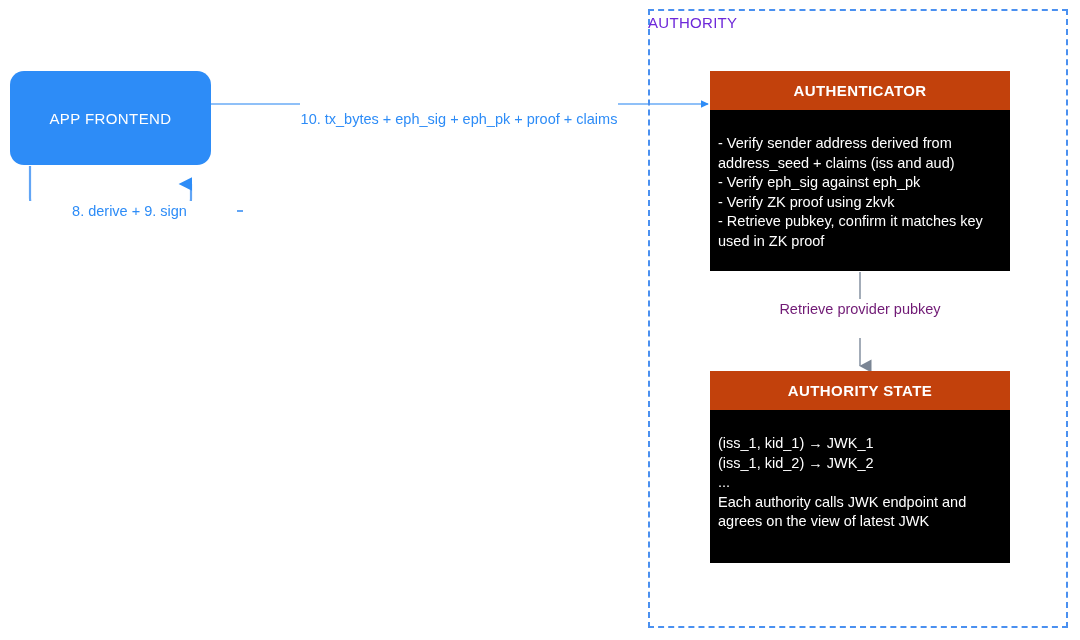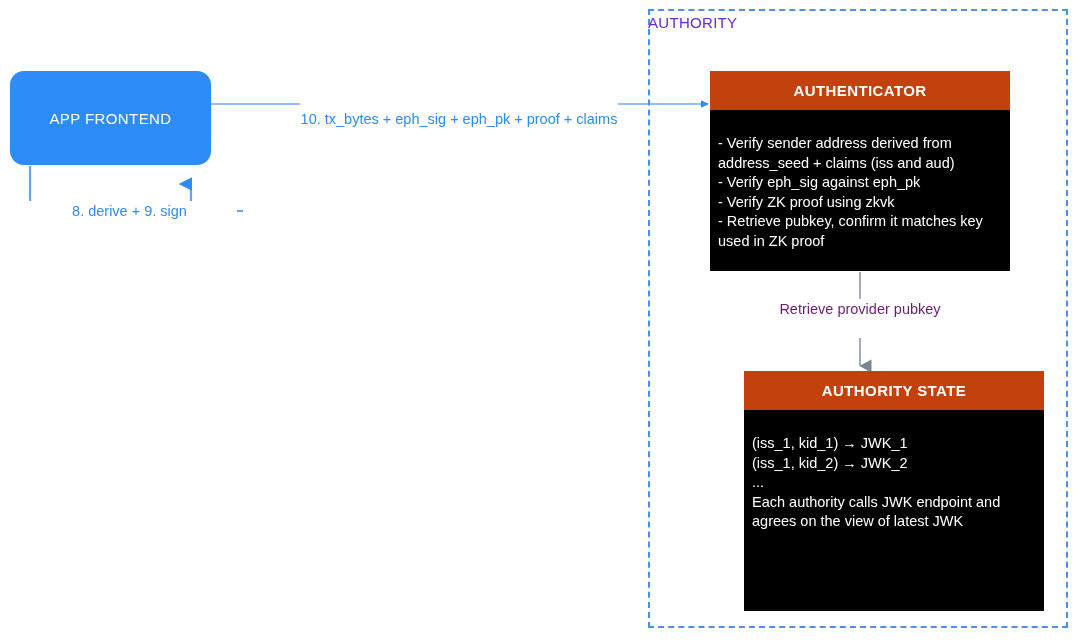--- a/index.html
+++ b/index.html
@@ -145,23 +145,23 @@
   </div>
 
   <div class="node" style="left:710px; top:71px; width:300px; height:200px;">
     <div class="node-header">AUTHENTICATOR</div>
     <div class="node-body" style="height:161px;">- Verify sender address derived from address_seed + claims (iss and aud)
 - Verify eph_sig against eph_pk
 - Verify ZK proof using zkvk
 - Retrieve pubkey, confirm it matches key used in ZK proof</div>
   </div>
 
-  <div class="node" style="left:710px; top:371px; width:300px; height:200px;margin-left:34px;">
+  <div class="node" style="left:710px; top:371px; width:300px; height:200px;">
     <div class="node-header">AUTHORITY STATE</div>
-    <div class="node-body" style="height:201px;">(iss_1, kid_1) → JWK_1
+    <div class="node-body" style="height:153px;">(iss_1, kid_1) → JWK_1
 (iss_1, kid_2) → JWK_2
 ...
 Each authority calls JWK endpoint and agrees on the view of latest JWK</div>
   </div>
 
   <div class="edge-label" style="left:22px; top:201px; width:215px;">8. derive + 9. sign</div>
 
   <div class="edge-label" style="left:294px; top:89px; width:330px;margin-top:20px;">10. tx_bytes + eph_sig + eph_pk + proof + claims</div>
 
   <div class="edge-label gray" style="left:770px; top:299px; width:180px;">Retrieve provider pubkey</div>

